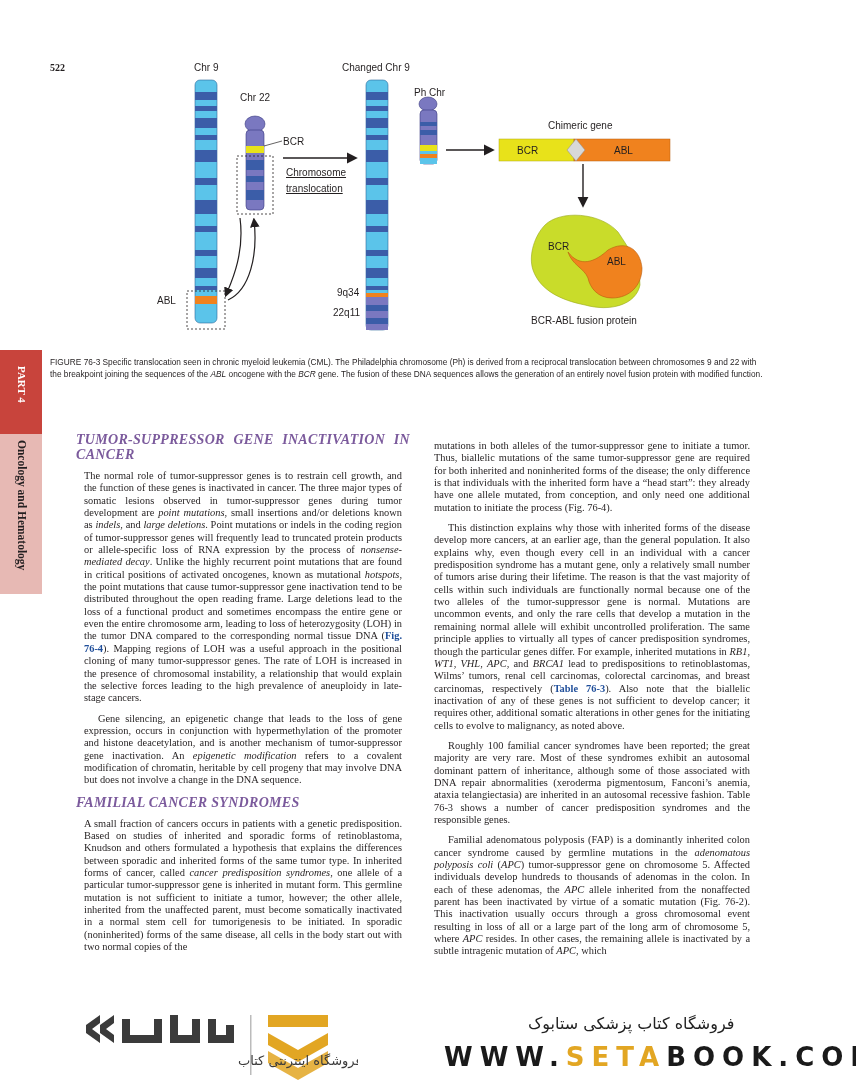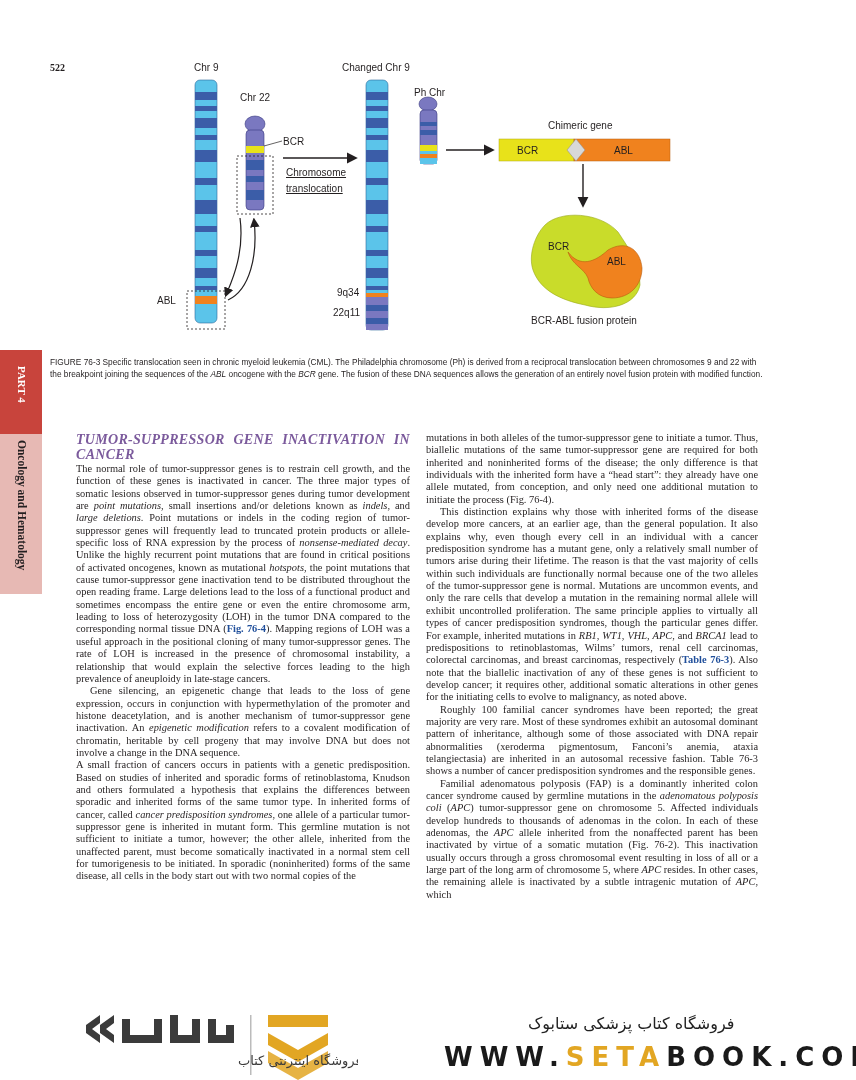--- a/index.html
+++ b/index.html
@@ -6,21 +6,21 @@
   body { width:856px; height:1080px; background:#ffffff; position:relative; overflow:hidden; font-family:"Liberation Serif", serif; color:#231f20; }
   .abs { position:absolute; }
   .page-number { left:50px; top:62px; font-size:10px; font-weight:bold; font-family:"Liberation Serif", serif;text-align:right; }
   .fig-label { font-family:"Liberation Sans", sans-serif; font-size:10px; color:#231f20; position:absolute; white-space:nowrap; }
   .caption { left:50px; top:356px; width:720px; font-family:"Liberation Sans", sans-serif; font-size:8.3px; line-height:12.4px; color:#231f20; }
   .caption b { font-weight:normal; }
   .side-tab-red { left:0; top:350px; width:42px; height:84px; background:#c8443c; }
   .side-tab-pink { left:0; top:434px; width:42px; height:160px; background:#e7b9b4; }
   .side-text { position:absolute; transform:rotate(90deg); transform-origin:left top; white-space:nowrap; font-family:"Liberation Serif", serif; font-weight:bold; }
   .col { position:absolute; font-size:10.4px; line-height:12.35px; text-align:justify; }
-  .col p { margin:0; text-indent:14px; }
+  .col p { margin:8px; text-indent:14px; }
   .col p.noindent { text-indent:0; }
   .heading { font-family:"Liberation Serif", serif; font-weight:bold; color:#7b5a9c; font-size:14px; line-height:15px; margin:0 0 1px 0; letter-spacing:0.3px;font-style:italic; }
   .link { color:#1f4e9a; font-weight:bold; }
   .footer-fade { left:0; top:990px; width:856px; height:90px; background:#ffffff; }
   .store-fa { left:528px; top:1014px; font-family:"DejaVu Sans", sans-serif; font-size:16px; color:#222; white-space:nowrap; direction:rtl; }
   .store-url { left:444px; top:1042px; font-family:"DejaVu Sans", sans-serif; font-size:26px; font-weight:bold; letter-spacing:7px; color:#1a1a1a; white-space:nowrap; }
   .store-url .hl { color:#e2a623; }
 </style>
 </head>
 <body>
@@ -138,20 +138,21 @@
   <div class="side-text" style="left:28px;top:16px;color:#ffffff;font-size:11px;">PART 4</div>
 </div>
 <div class="abs side-tab-pink">
   <div class="side-text" style="left:28px;top:6px;color:#231f20;font-size:11.5px;">Oncology and Hematology</div>
 </div>
 
 <div class="col" style="left:76px;top:432px;width:334px;">
   <h2 class="heading">TUMOR-SUPPRESSOR GENE INACTIVATION IN CANCER</h2>
   <p class="noindent rich">The normal role of tumor-suppressor genes is to restrain cell growth, and the function of these genes is inactivated in cancer. The three major types of somatic lesions observed in tumor-suppressor genes during tumor development are <i>point mutations</i>, small insertions and/or deletions known as <i>indels</i>, and <i>large deletions</i>. Point mutations or indels in the coding region of tumor-suppressor genes will frequently lead to truncated protein products or allele-specific loss of RNA expression by the process of <i>nonsense-mediated decay</i>. Unlike the highly recurrent point mutations that are found in critical positions of activated oncogenes, known as mutational <i>hotspots</i>, the point mutations that cause tumor-suppressor gene inactivation tend to be distributed throughout the open reading frame. Large deletions lead to the loss of a functional product and sometimes encompass the entire gene or even the entire chromosome arm, leading to loss of heterozygosity (LOH) in the tumor DNA compared to the corresponding normal tissue DNA (<span class="link">Fig. 76-4</span>). Mapping regions of LOH was a useful approach in the positional cloning of many tumor-suppressor genes. The rate of LOH is increased in the presence of chromosomal instability, a relationship that would explain the selective forces leading to the high prevalence of aneuploidy in late-stage cancers.</p>
   <p class="rich">Gene silencing, an epigenetic change that leads to the loss of gene expression, occurs in conjunction with hypermethylation of the promoter and histone deacetylation, and is another mechanism of tumor-suppressor gene inactivation. An <i>epigenetic modification</i> refers to a covalent modification of chromatin, heritable by cell progeny that may involve DNA but does not involve a change in the DNA sequence.</p>
+  <h2 class="heading" style="margin-top:6px;">FAMILIAL CANCER SYNDROMES</h2>
   <p class="noindent rich">A small fraction of cancers occurs in patients with a genetic predisposition. Based on studies of inherited and sporadic forms of retinoblastoma, Knudson and others formulated a hypothesis that explains the differences between sporadic and inherited forms of the same tumor type. In inherited forms of cancer, called <i>cancer predisposition syndromes</i>, one allele of a particular tumor-suppressor gene is inherited in mutant form. This germline mutation is not sufficient to initiate a tumor, however; the other allele, inherited from the unaffected parent, must become somatically inactivated in a normal stem cell for tumorigenesis to be initiated. In sporadic (noninherited) forms of the same disease, all cells in the body start out with two normal copies of the</p>
 </div>
 
 <div class="col" style="left:426px;top:432px;width:332px;">
   <p class="noindent rich">mutations in both alleles of the tumor-suppressor gene to initiate a tumor. Thus, biallelic mutations of the same tumor-suppressor gene are required for both inherited and noninherited forms of the disease; the only difference is that individuals with the inherited form have a “head start”: they already have one allele mutated, from conception, and only need one additional mutation to initiate the process (Fig. 76-4).</p>
   <p class="rich">This distinction explains why those with inherited forms of the disease develop more cancers, at an earlier age, than the general population. It also explains why, even though every cell in an individual with a cancer predisposition syndrome has a mutant gene, only a relatively small number of tumors arise during their lifetime. The reason is that the vast majority of cells within such individuals are functionally normal because one of the two alleles of the tumor-suppressor gene is normal. Mutations are uncommon events, and only the rare cells that develop a mutation in the remaining normal allele will exhibit uncontrolled proliferation. The same principle applies to virtually all types of cancer predisposition syndromes, though the particular genes differ. For example, inherited mutations in <i>RB1</i>, <i>WT1</i>, <i>VHL</i>, <i>APC</i>, and <i>BRCA1</i> lead to predispositions to retinoblastomas, Wilms’ tumors, renal cell carcinomas, colorectal carcinomas, and breast carcinomas, respectively (<span class="link">Table 76-3</span>). Also note that the biallelic inactivation of any of these genes is not sufficient to develop cancer; it requires other, additional somatic alterations in other genes for the initiating cells to evolve to malignancy, as noted above.</p>
   <p class="rich">Roughly 100 familial cancer syndromes have been reported; the great majority are very rare. Most of these syndromes exhibit an autosomal dominant pattern of inheritance, although some of those associated with DNA repair abnormalities (xeroderma pigmentosum, Fanconi’s anemia, ataxia telangiectasia) are inherited in an autosomal recessive fashion. Table 76-3 shows a number of cancer predisposition syndromes and the responsible genes.</p>
   <p class="rich">Familial adenomatous polyposis (FAP) is a dominantly inherited colon cancer syndrome caused by germline mutations in the <i>adenomatous polyposis coli</i> (<i>APC</i>) tumor-suppressor gene on chromosome 5. Affected individuals develop hundreds to thousands of adenomas in the colon. In each of these adenomas, the <i>APC</i> allele inherited from the nonaffected parent has been inactivated by virtue of a somatic mutation (Fig. 76-2). This inactivation usually occurs through a gross chromosomal event resulting in loss of all or a large part of the long arm of chromosome 5, where <i>APC</i> resides. In other cases, the remaining allele is inactivated by a subtle intragenic mutation of <i>APC</i>, which</p>
 </div>
 

